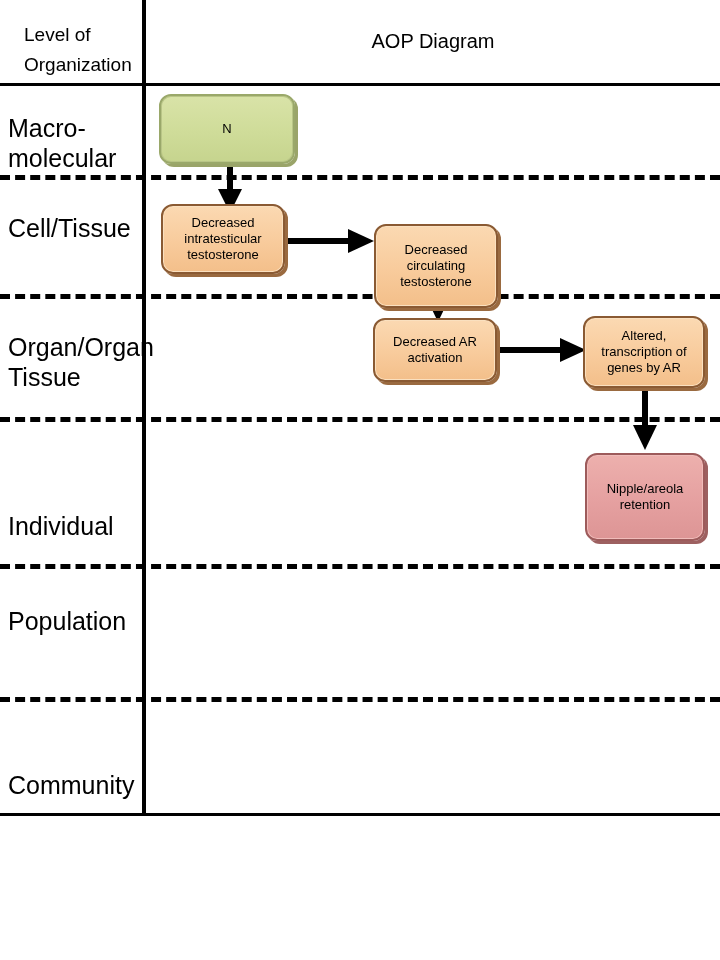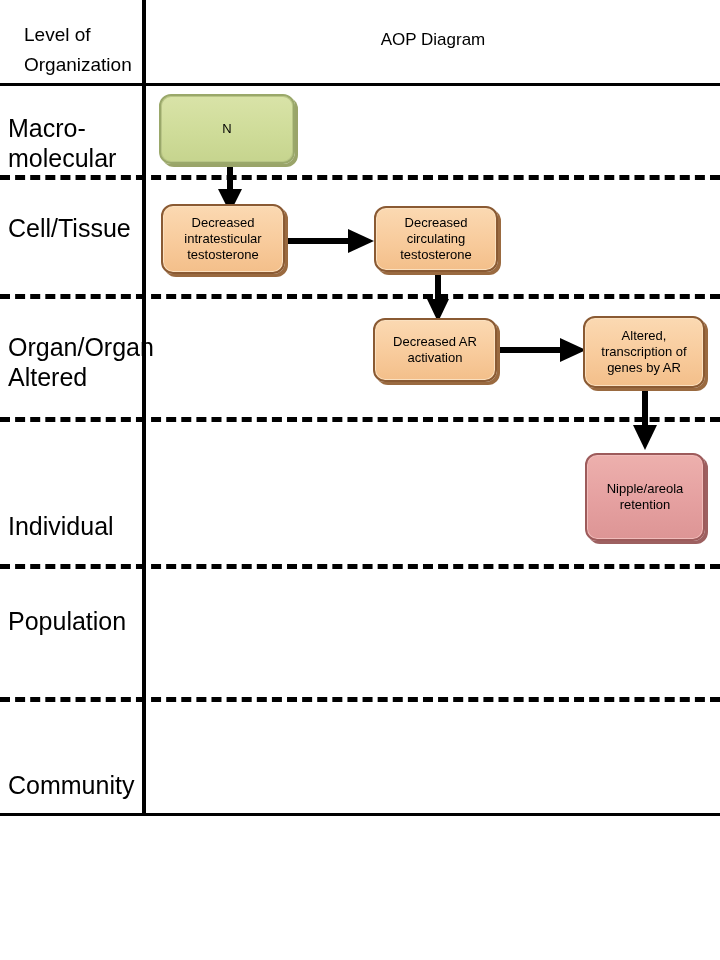--- a/index.html
+++ b/index.html
@@ -52,21 +52,21 @@
     font-size: 19px;
     line-height: 30px;
     color: #000000;
   }
   .header-title {
     position: absolute;
     left: 146px;
     top: 30px;
     width: 574px;
     text-align: center;
-    font-size: 17px;
+    font-size: 20px;
     color: #000000;
   }
 
   
   .row-label {
     position: absolute;
     left: 8px;
     width: 132px;
     font-size: 25px;
     line-height: 30px;
@@ -139,21 +139,21 @@
     <div>Macro-</div>
     <div>molecular</div>
   </div>
 
   <div class="row-label" style="top:213px;">
     <div>Cell/Tissue</div>
   </div>
 
   <div class="row-label" style="top:332px;">
     <div>Organ/Organ</div>
-    <div>Altered</div>
+    <div>Tissue</div>
   </div>
 
   <div class="row-label" style="top:511px;">
     <div>Individual</div>
   </div>
 
   <div class="row-label" style="top:606px;">
     <div>Population</div>
   </div>
 
@@ -197,21 +197,21 @@
   </div>
 
   <div class="node node-green" style="left:159px; top:94px; width:136px; height:70px;">
     <span class="node-text">N</span>
   </div>
 
   <div class="node node-orange" style="left:161px; top:204px; width:124px; height:70px;">
     <span class="node-text">Decreased intratesticular testosterone</span>
   </div>
 
-  <div class="node node-orange" style="left:374px; top:206px; width:124px; height:66px;">
+  <div class="node node-orange" style="left:374px; top:224px; width:124px; height:84px;">
     <span class="node-text">Decreased circulating testosterone</span>
   </div>
 
   <div class="node node-orange" style="left:373px; top:318px; width:124px; height:64px;">
     <span class="node-text">Decreased AR activation</span>
   </div>
 
   <div class="node node-orange" style="left:583px; top:316px; width:122px; height:72px;">
     <span class="node-text">Altered, transcription of genes by AR</span>
   </div>

